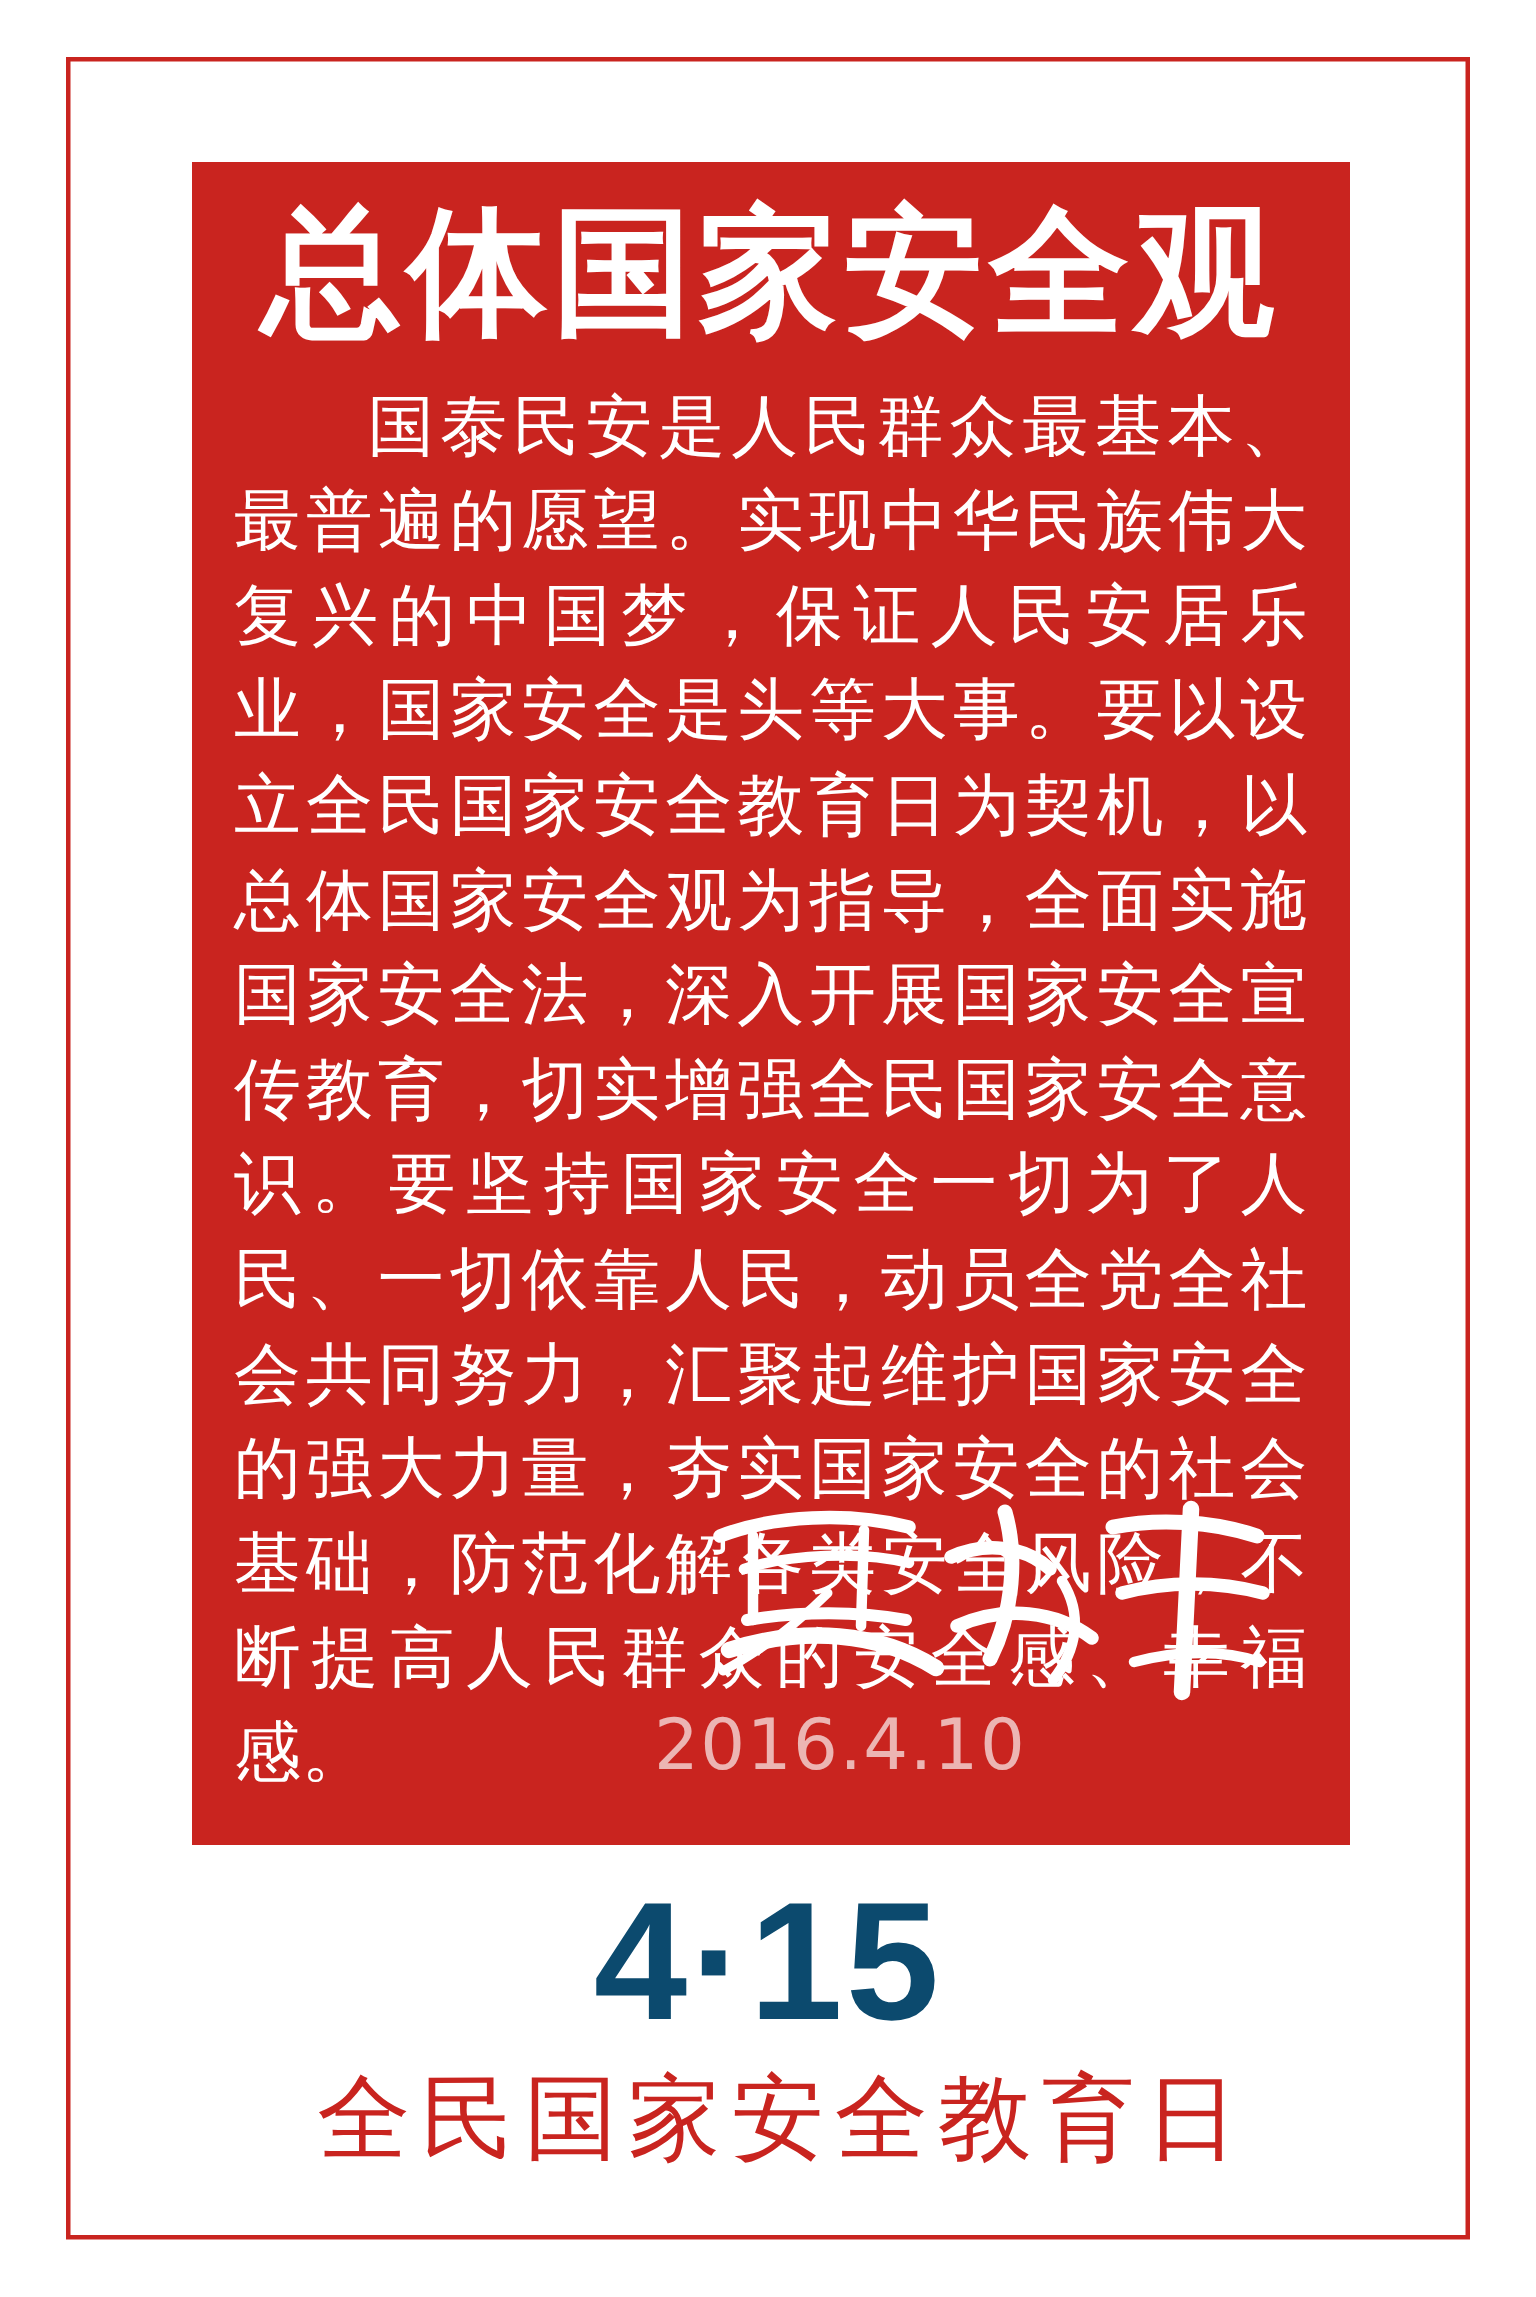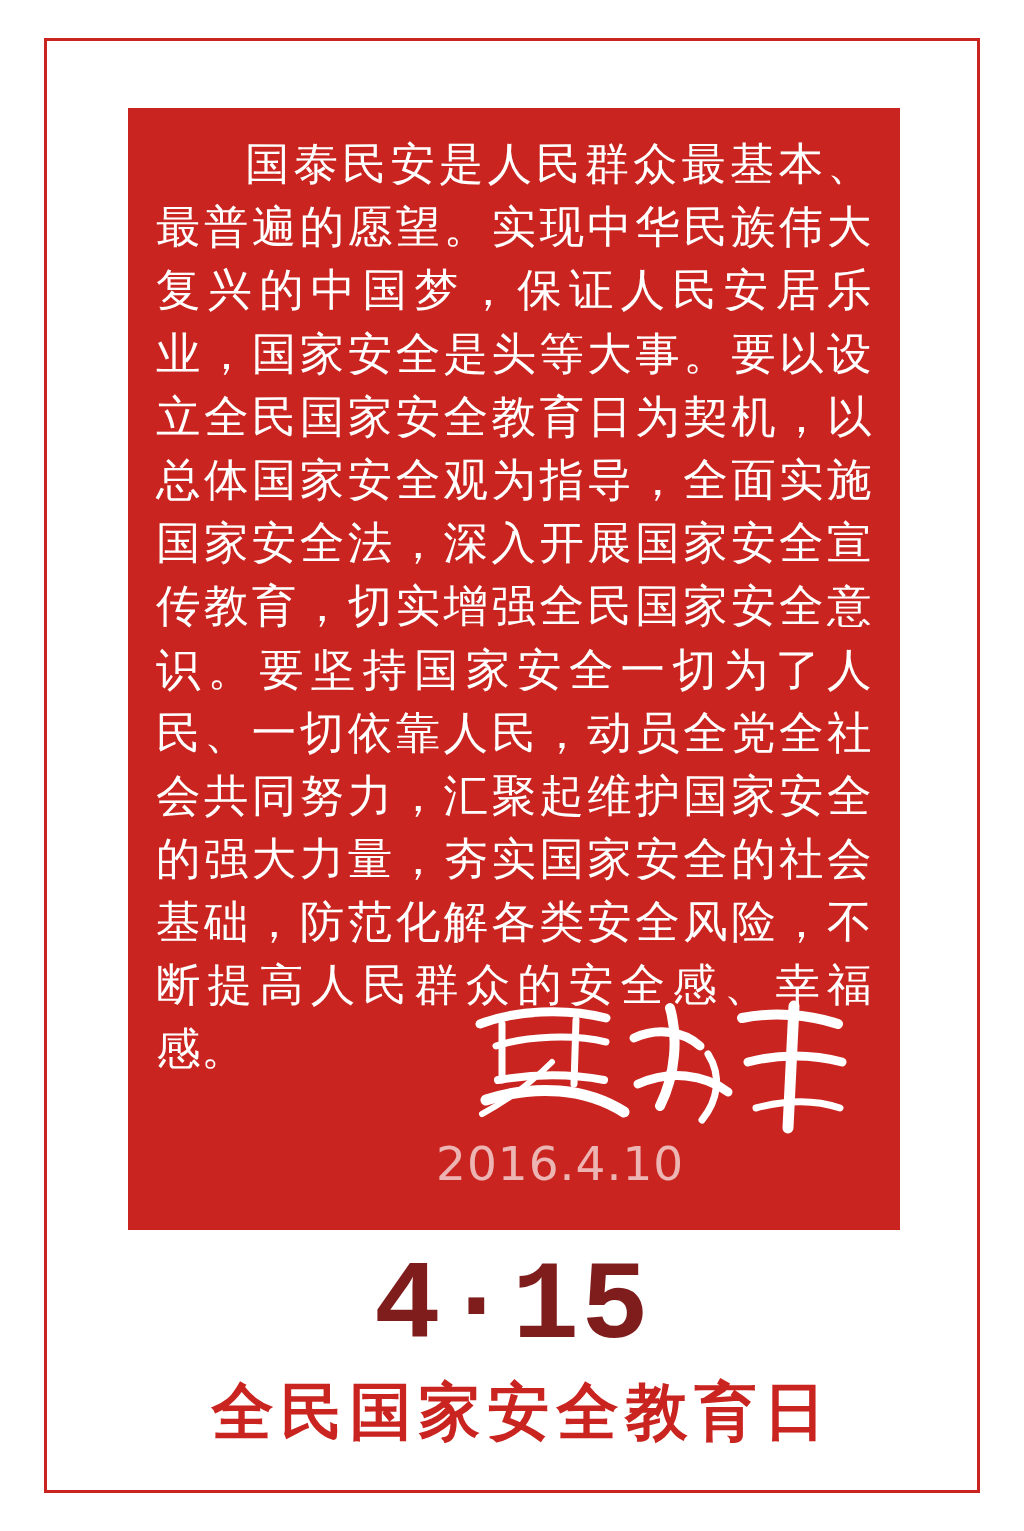--- a/index.html
+++ b/index.html
@@ -103,48 +103,49 @@
   .bottom-block {
     position: absolute;
     left: 0;
     top: 1252px;
     width: 1024px;
     text-align: center;
   }
 
   .big-date {
     margin: 0;
-    color: #7f1d1d;
-    font-family: Liberation Mono, monospace;
+    color: #0c4a6e;
+    font-family: Liberation Sans, sans-serif;
     font-weight: bold;
     font-size: 112px;
     line-height: 1;
     letter-spacing: 2px;
   }
 
   .theme-line {
     margin: 14px 0 0 0;
     color: #c9241f;
     font-family: "DejaVu Sans", "Liberation Sans", sans-serif;
-    font-weight: bold;
+    font-weight: normal;
     font-size: 62px;
     line-height: 1.1;
     letter-spacing: 7px;
     padding-left: 20px;
   }
 </style>
 </head>
 <body>
 
 <div class="poster">
 
   <div class="outer-frame"></div>
 
   <div class="red-panel">
 
+    <h1 class="panel-title">总体国家安全观</h1>
 
     <p class="panel-body">国泰民安是人民群众最基本、最普遍的愿望。实现中华民族伟大复兴的中国梦，保证人民安居乐业，国家安全是头等大事。要以设立全民国家安全教育日为契机，以总体国家安全观为指导，全面实施国家安全法，深入开展国家安全宣传教育，切实增强全民国家安全意识。要坚持国家安全一切为了人民、一切依靠人民，动员全党全社会共同努力，汇聚起维护国家安全的强大力量，夯实国家安全的社会基础，防范化解各类安全风险，不断提高人民群众的安全感、幸福感。</p>
 
     <div class="signature-wrap">
       <svg class="signature-mark" viewBox="0 0 400 150" aria-hidden="true">
         <g fill="none" stroke="#ffffff" stroke-linecap="round" stroke-linejoin="round">
           <path d="M24 36 C60 22, 110 20, 150 30" stroke-width="9"></path>
           <path d="M40 58 C70 48, 118 46, 150 54" stroke-width="7"></path>
           <path d="M46 36 L46 92" stroke-width="7"></path>
           <path d="M120 32 L118 96" stroke-width="7"></path>

